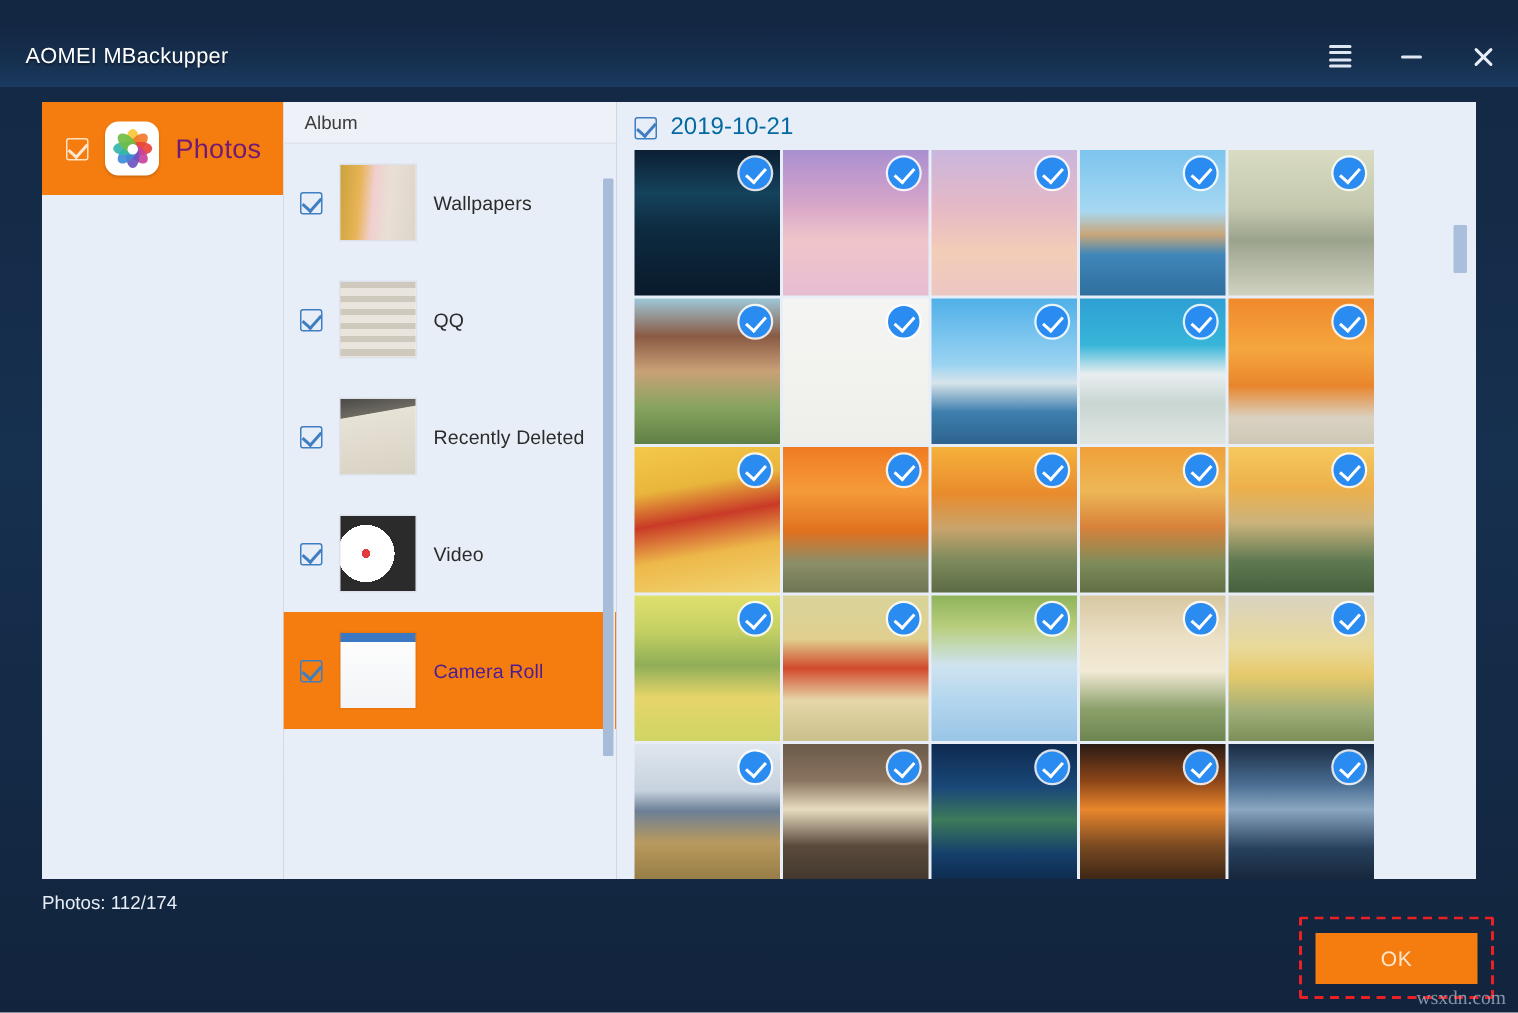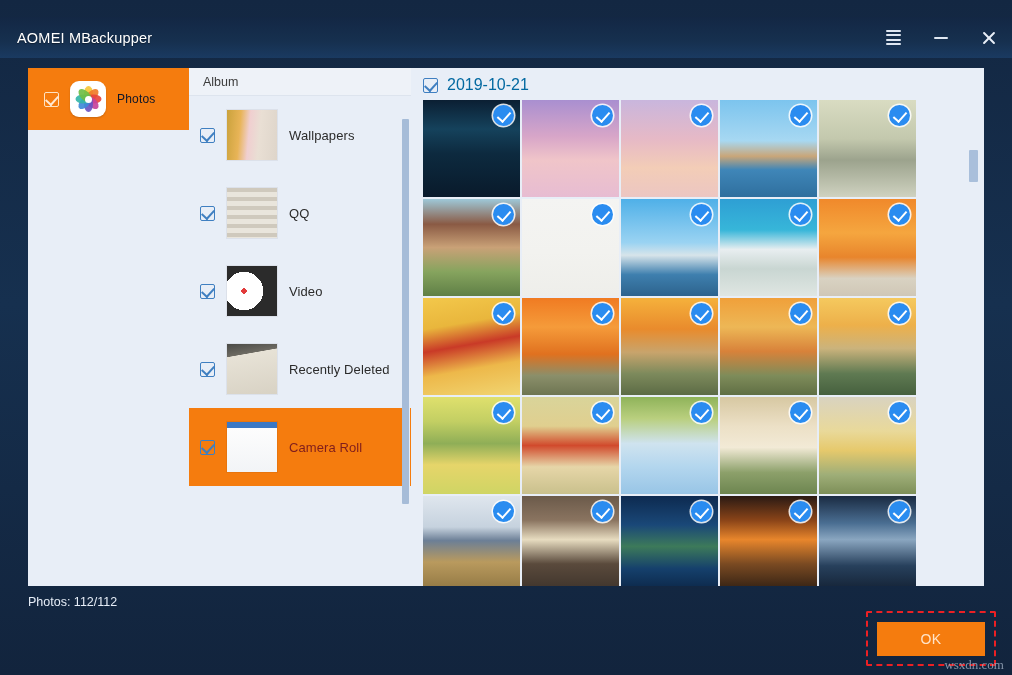--- a/index.html
+++ b/index.html
@@ -78,21 +78,21 @@
     width: 36px; height: 36px; border-radius: 9px; flex: none;
     background: #ffffff; position: relative;
     box-shadow: 0 1px 2px rgba(0,0,0,.18);
     overflow: hidden;
   }
   .petal {
     position: absolute; left: 50%; top: 50%;
     width: 9px; height: 16px; border-radius: 50%;
     margin: -8px 0 0 -4.5px; opacity: .92;
   }
-  .src-label { font-size: 12px; color: #0f172a; letter-spacing:.2px; }
+  .src-label { font-size: 18px; color: #701a75; letter-spacing:.2px; }
 
   
   .albumpanel {
     width: 222px; height: 100%; flex: none;
     background: #ffffff; display: flex; flex-direction: column;
     position: relative;
   }
   .album-head {
     height: 28px; flex: none; background: #eef2f8;
     display: flex; align-items: center; padding-left: 14px;
@@ -100,21 +100,21 @@
     font-size: 12.5px; color: #3c3c3c;
   }
   .album-list {
     flex: 1; background: #e8eef7; position: relative; overflow: hidden;
   }
   .album-item {
     height: 78px; display: flex; align-items: center;
     gap: 12px; padding-left: 11px; cursor: pointer;
   }
   .album-item.active { background: #f57c0e; }
-  .album-item.active .alb-label { color: #7f1d1d; }
+  .album-item.active .alb-label { color: #4c1d95; }
   .alb-thumb {
     width: 50px; height: 50px; flex: none; background: #ccc;
     position: relative; overflow: hidden;
     box-shadow: 0 0 0 1px rgba(0,0,0,.05);
   }
   .alb-label { font-size: 13px; color: #2b2b2b; letter-spacing:.1px; }
 
   .albscroll-track {
     position: absolute; right: 1px; top: 0; width: 7px; height: 100%;
     background: #e8eef7;
@@ -231,27 +231,27 @@
           <span class="alb-thumb" style="background: linear-gradient(95deg, rgb(202, 162, 60) 0%, rgb(232, 180, 87) 26%, rgb(240, 207, 208) 44%, rgb(233, 223, 212) 64%, rgb(222, 213, 202) 100%);"></span>
           <span class="alb-label">Wallpapers</span>
         </div>
         <div class="album-item">
           <span class="cb on"></span>
           <span class="alb-thumb" style="background: repeating-linear-gradient(rgb(207, 201, 189) 0px, rgb(207, 201, 189) 4px, rgb(233, 229, 220) 4px, rgb(233, 229, 220) 9px);"></span>
           <span class="alb-label">QQ</span>
         </div>
         <div class="album-item">
           <span class="cb on"></span>
+          <span class="alb-thumb" style="background: linear-gradient(170deg, rgb(74, 74, 70) 0%, rgb(109, 106, 98) 22%, rgb(231, 226, 214) 23%, rgb(216, 210, 196) 100%);"></span>
+          <span class="alb-label">Recently Deleted</span>
+        </div>
+        <div class="album-item">
+          <span class="cb on"></span>
           <span class="alb-thumb" style="background: radial-gradient(circle at 34% 50%, rgb(226, 59, 59) 0px, rgb(226, 59, 59) 7%, rgb(255, 255, 255) 7%, rgb(255, 255, 255) 46%, rgb(43, 43, 43) 46%, rgb(43, 43, 43) 100%);"></span>
           <span class="alb-label">Video</span>
-        </div>
-        <div class="album-item">
-          <span class="cb on"></span>
-          <span class="alb-thumb" style="background: linear-gradient(170deg, rgb(74, 74, 70) 0%, rgb(109, 106, 98) 22%, rgb(231, 226, 214) 23%, rgb(216, 210, 196) 100%);"></span>
-          <span class="alb-label">Recently Deleted</span>
         </div>
         <div class="album-item active">
           <span class="cb on"></span>
           <span class="alb-thumb" style="background: linear-gradient(rgb(59, 120, 196) 0%, rgb(59, 120, 196) 12%, rgb(253, 253, 253) 12%, rgb(242, 244, 247) 100%);"></span>
           <span class="alb-label">Camera Roll</span>
         </div>
 
     <div class="albscroll-track">
         <div class="albscroll-thumb"></div>
       </div>
@@ -338,17 +338,17 @@
         </div>
         <div class="cell" style="background: linear-gradient(rgb(26, 43, 66) 0%, rgb(74, 110, 146) 28%, rgb(138, 166, 192) 45%, rgb(39, 64, 92) 72%, rgb(18, 31, 49) 100%);">
           <span class="tick"></span>
         </div>
       </div>
     <div class="gridscroll-thumb"></div>
   </div>
 
 </div>
 
-<div class="status">Photos: 112/112</div>
+<div class="status">Photos: 112/174</div>
 <div class="okwrap">
   <button class="okbtn">OK</button>
 </div>
 <div class="watermark">wsxdn.com</div>
 
 </body></html>

